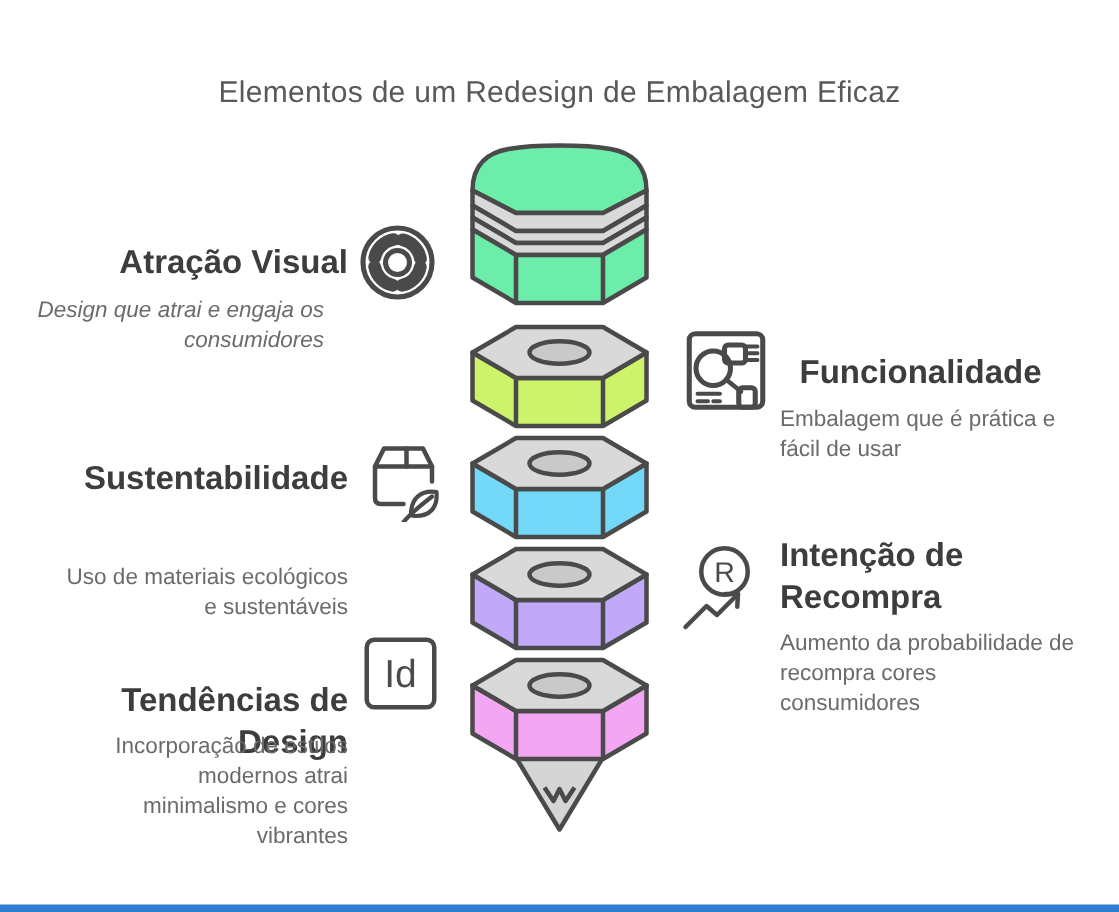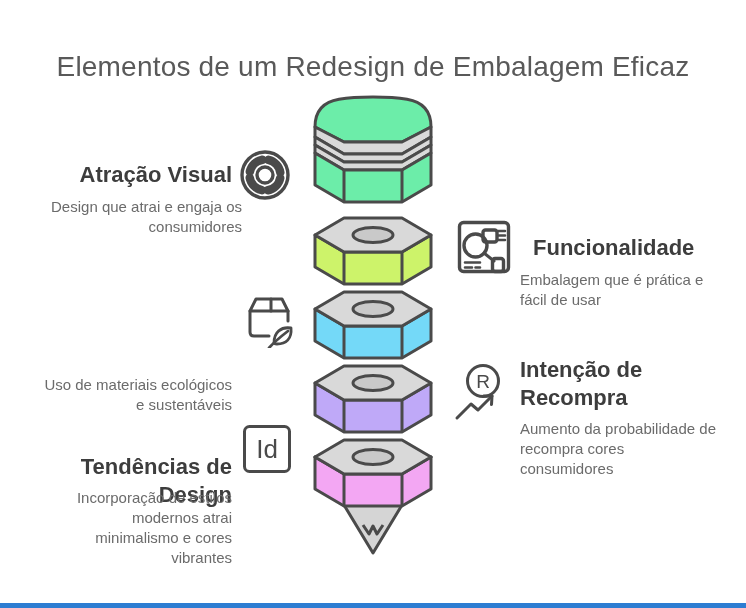--- a/index.html
+++ b/index.html
@@ -2,21 +2,21 @@
 <html style="--outline: #4a4a4a; --accent: #2d7dd2;"><head>
 <meta charset="utf-8">
 <style>
   html,body{margin:0;padding:0;background:#ffffff;}
   #canvas{
     position:relative;width:746px;height:608px;background:#ffffff;overflow:hidden;
     font-family:"Liberation Sans", sans-serif;
   }
   .title{
     position:absolute;left:0;right:0;top:51px;text-align:center;
-    font-size:28px;color:#595959;letter-spacing:.2px;
+    font-size:20px;color:#595959;letter-spacing:.2px;
   }
   .heading{
     position:absolute;font-size:22px;font-weight:700;color:#3d3d3d;
     line-height:1.25;white-space:pre-line;
   }
   .desc{
     position:absolute;font-size:15px;color:#6b6b6b;line-height:1.33;white-space:pre-line;
   }
   .r{text-align:right;}
   .icon{position:absolute;}
@@ -80,23 +80,24 @@
   </svg>
 
   <div class="heading r" style="left:18px;top:161px;width:214px;">Atração Visual</div>
   <div class="icon" style="left:239px;top:149px;">
     <svg width="52" height="52" viewBox="0 0 52 52">
       <circle class="stk" cx="26" cy="26" r="23" stroke-width="3.4"></circle>
       <circle class="stk" cx="26" cy="26" r="8" stroke-width="3.4"></circle>
       <circle class="stk" cx="26" cy="26" r="15.5" stroke-width="8.5" stroke-dasharray="18.3 6.05" transform="rotate(11 26 26)"></circle>
     </svg>
   </div>
-  <div class="desc r" style="left:28px;top:197px;width:214px;">Design que atrai e engaja os
+  <div class="desc r" style="left:2px;top:197px;width:214px;font-style:italic;">Design que atrai e engaja os
 consumidores</div>
 
+  <div class="heading r" style="left:18px;top:305px;width:214px;">Sustentabilidade</div>
   <div class="icon" style="left:241px;top:292px;">
     <svg width="56" height="56" viewBox="0 0 56 56">
       <path class="stk" d="M9,19 L15,7 L41,7 L47,19 Z" stroke-width="3"></path>
       <path class="stk" d="M30,7 L30,19" stroke-width="3"></path>
       <path class="stk" d="M9,19 L9,40 Q9,44 13,44 L28,44" stroke-width="3"></path>
       <path class="stk" d="M47,19 L47,29" stroke-width="3"></path>
       <path class="stk" d="M33,51 C33,40 40,34.5 50,36 C51,47 45,52 36,52 C34,52 33,51.5 33,51 Z" stroke-width="2.8"></path>
       <path class="stk" d="M28,56 C33,50 38,46 47,39" stroke-width="2.8"></path>
     </svg>
   </div>

